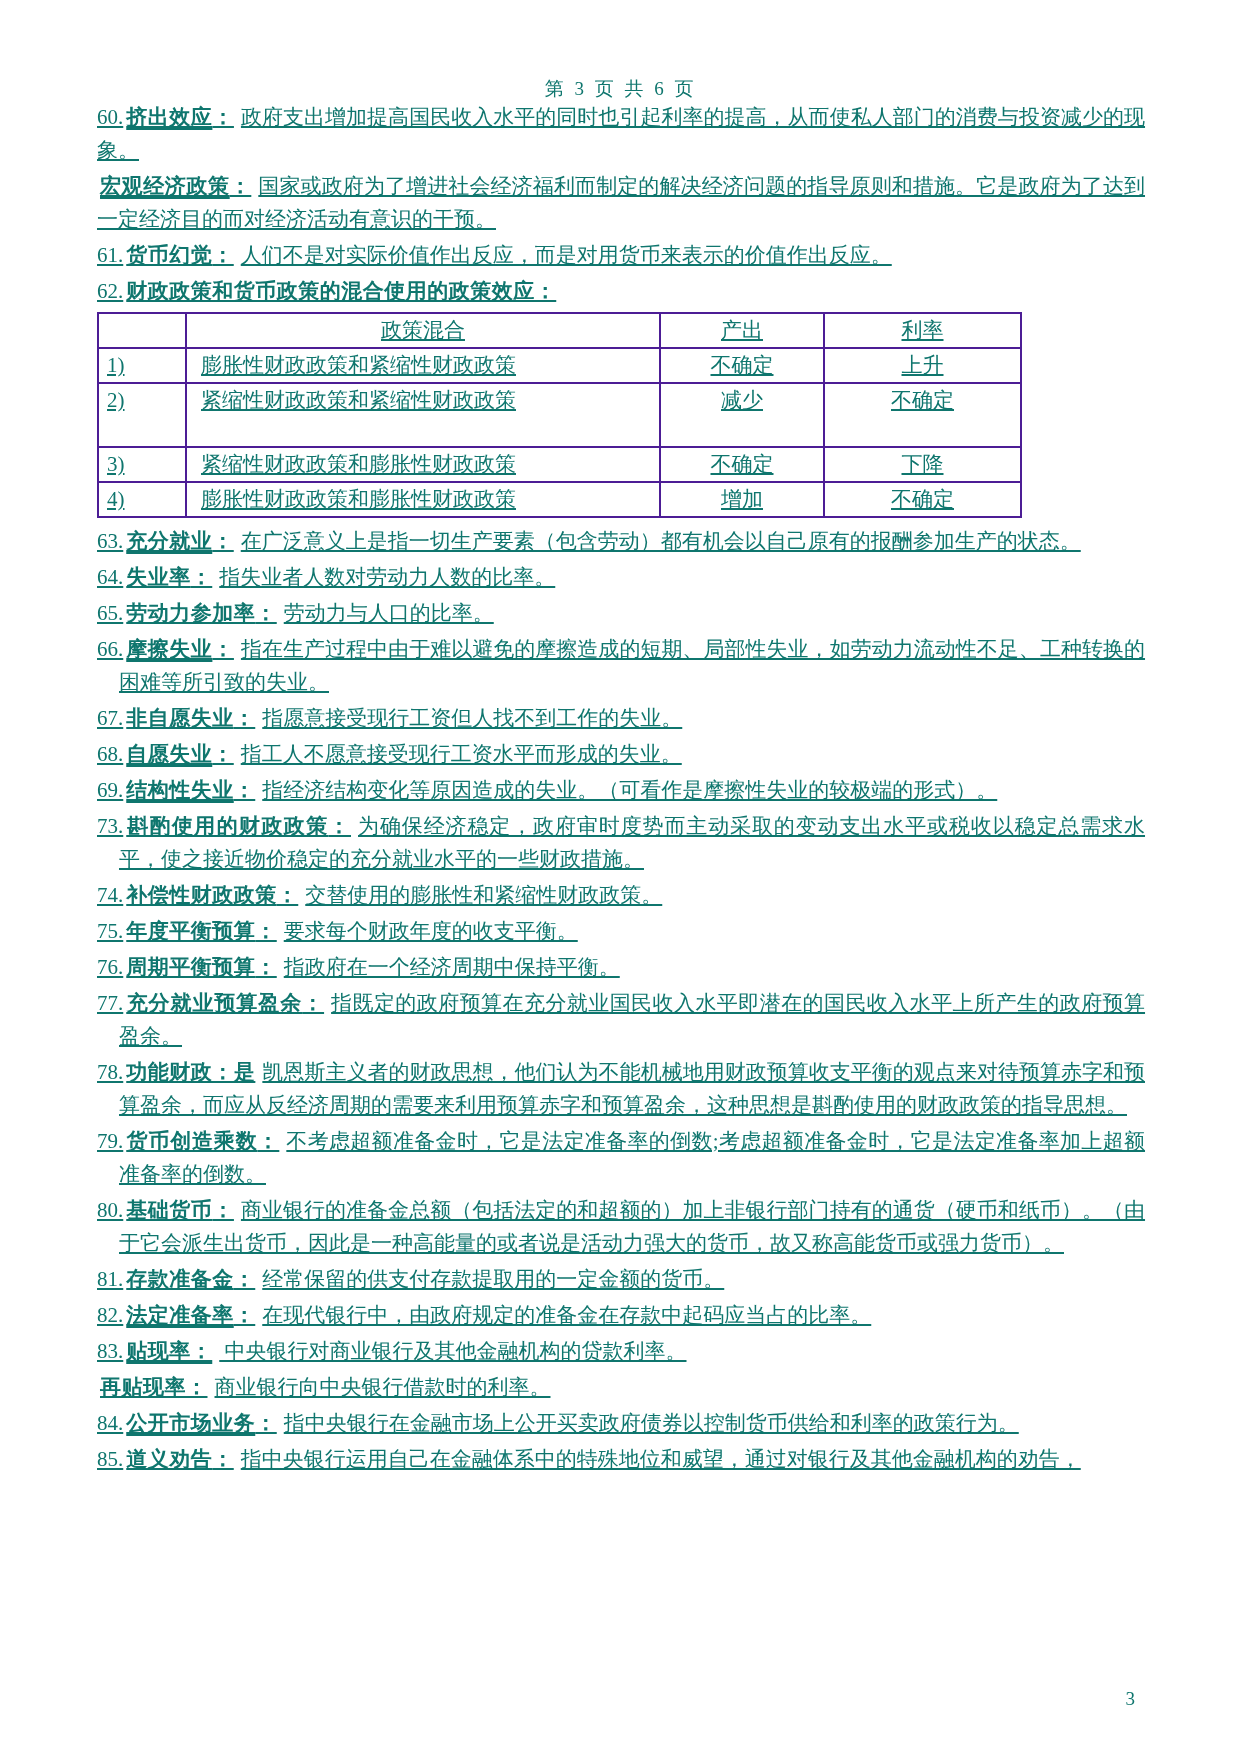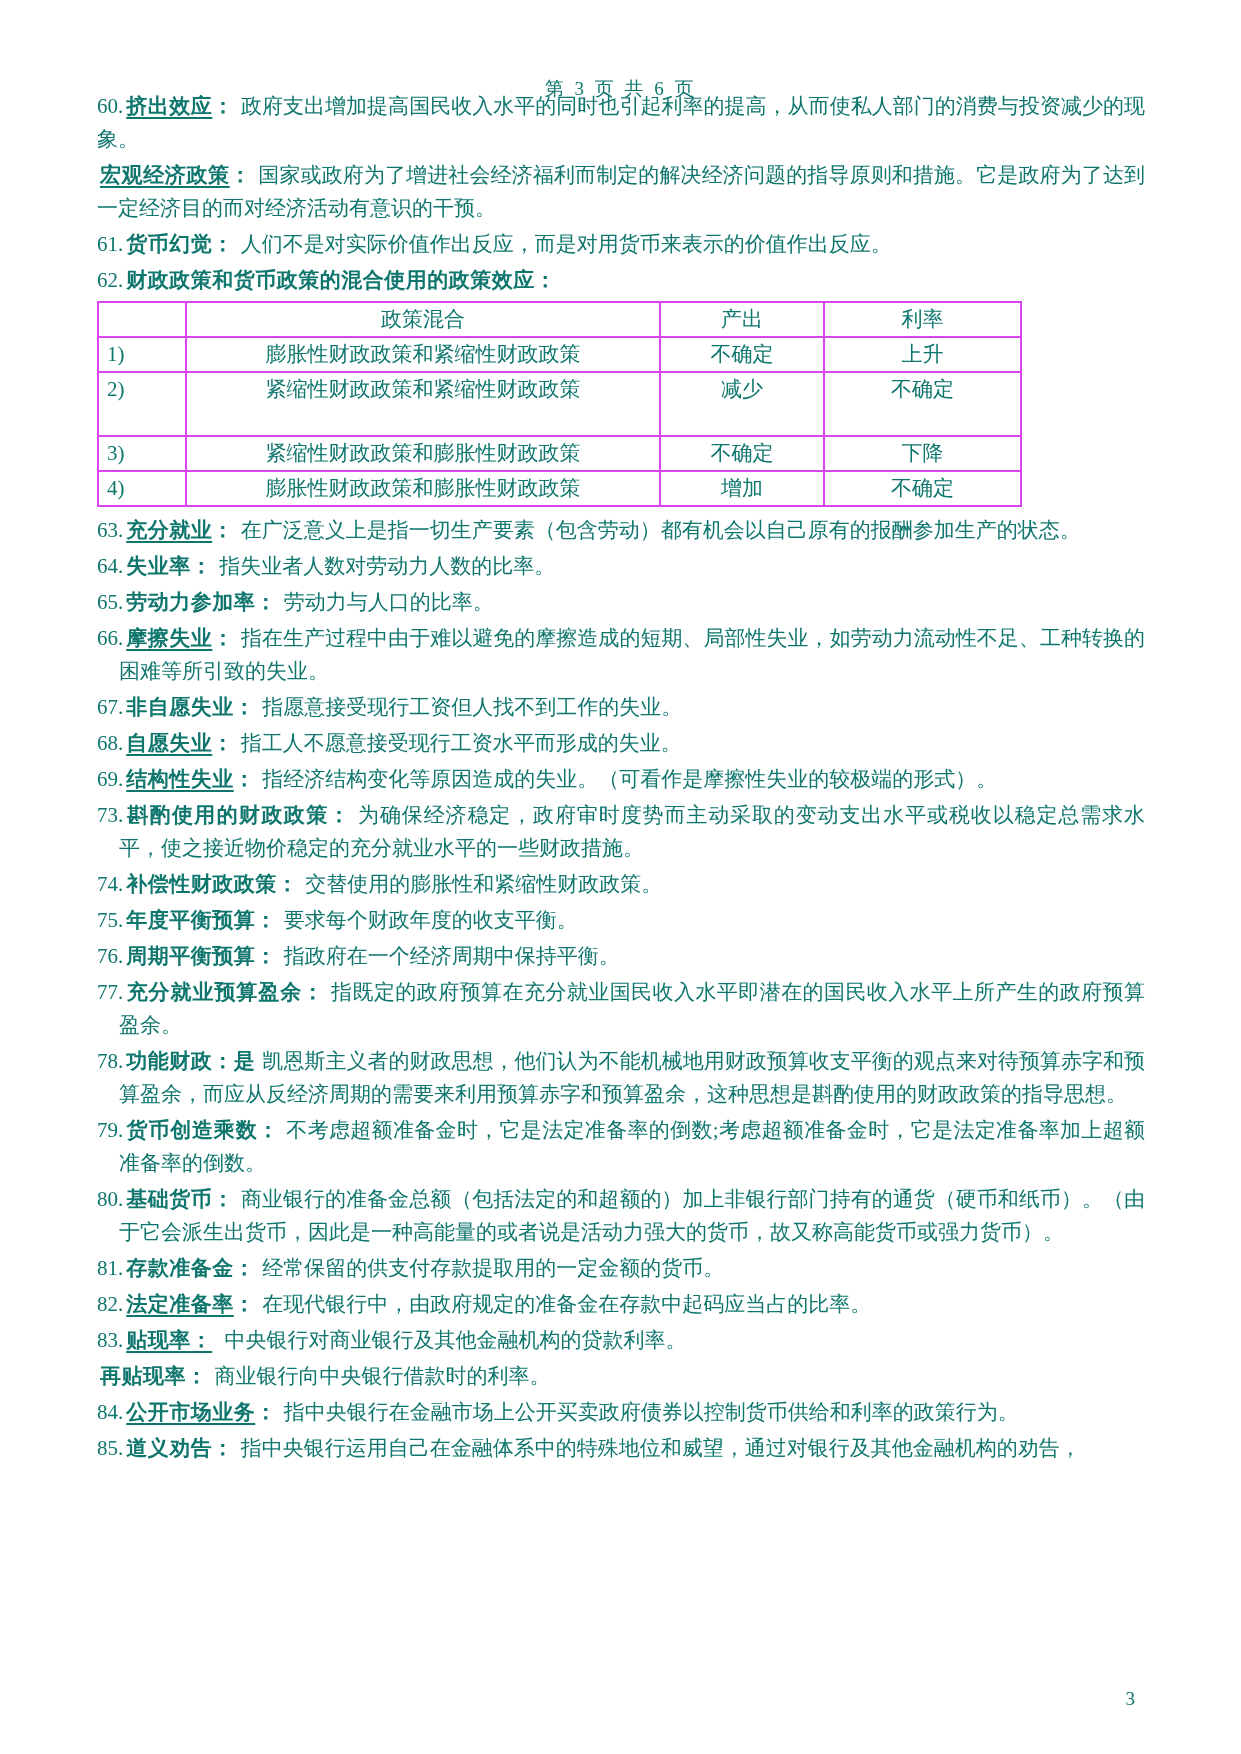--- a/index.html
+++ b/index.html
@@ -9,21 +9,21 @@
     background:#ffffff;
     font-family:"Liberation Serif","DejaVu Serif",serif;
     color:#0f766e;
     overflow:hidden;
   }
   .pheader{
     position:absolute;top:76px;left:0;width:100%;
     text-align:center;font-size:19px;letter-spacing:3px;
   }
   .content{
-    position:absolute;top:89px;left:97px;width:1048px;
+    position:absolute;top:100px;left:97px;width:1048px;text-decoration:underline;
   }
   .item{
     margin:0 0 2px 0;
     font-size:21px;line-height:33px;
     text-align:justify;
     padding-left:22px;text-indent:-22px;
   }
   .item.flush{padding-left:0;text-indent:0;}
   .num{margin-right:3px;}
   .term{
@@ -35,36 +35,36 @@
   .sep{margin-right:7px;}
   .def{}
   table.mix{
     border-collapse:collapse;
     width:923px;
     margin:4px 0 6px 0;
     font-size:21px;
     table-layout:fixed;
   }
   table.mix th,table.mix td{
-    border:2px solid #d946ef;
+    border:2px solid #4c1d95;
     padding:2px 8px;
     vertical-align:top;
     font-weight:400;
     line-height:29px;
     overflow:hidden;
     white-space:nowrap;
     margin-left:28px;
   }
   .col-no{width:88px;}
   .col-mix{width:474px;}
   .col-out{width:164px;}
   .col-rate{width:197px;}
   table.mix .c{text-align:center;}
   table.mix .l{text-align:left;}
-  table.mix td.mixcell{padding-left:8px;text-align:center;}
+  table.mix td.mixcell{padding-left:14px;}
   table.mix tbody tr.tall td{height:58px;}
   .pfooter{
     position:absolute;right:106px;bottom:44px;
     font-size:19px;
   }
 </style>
 </head>
 <body>
 
 <div class="page">

